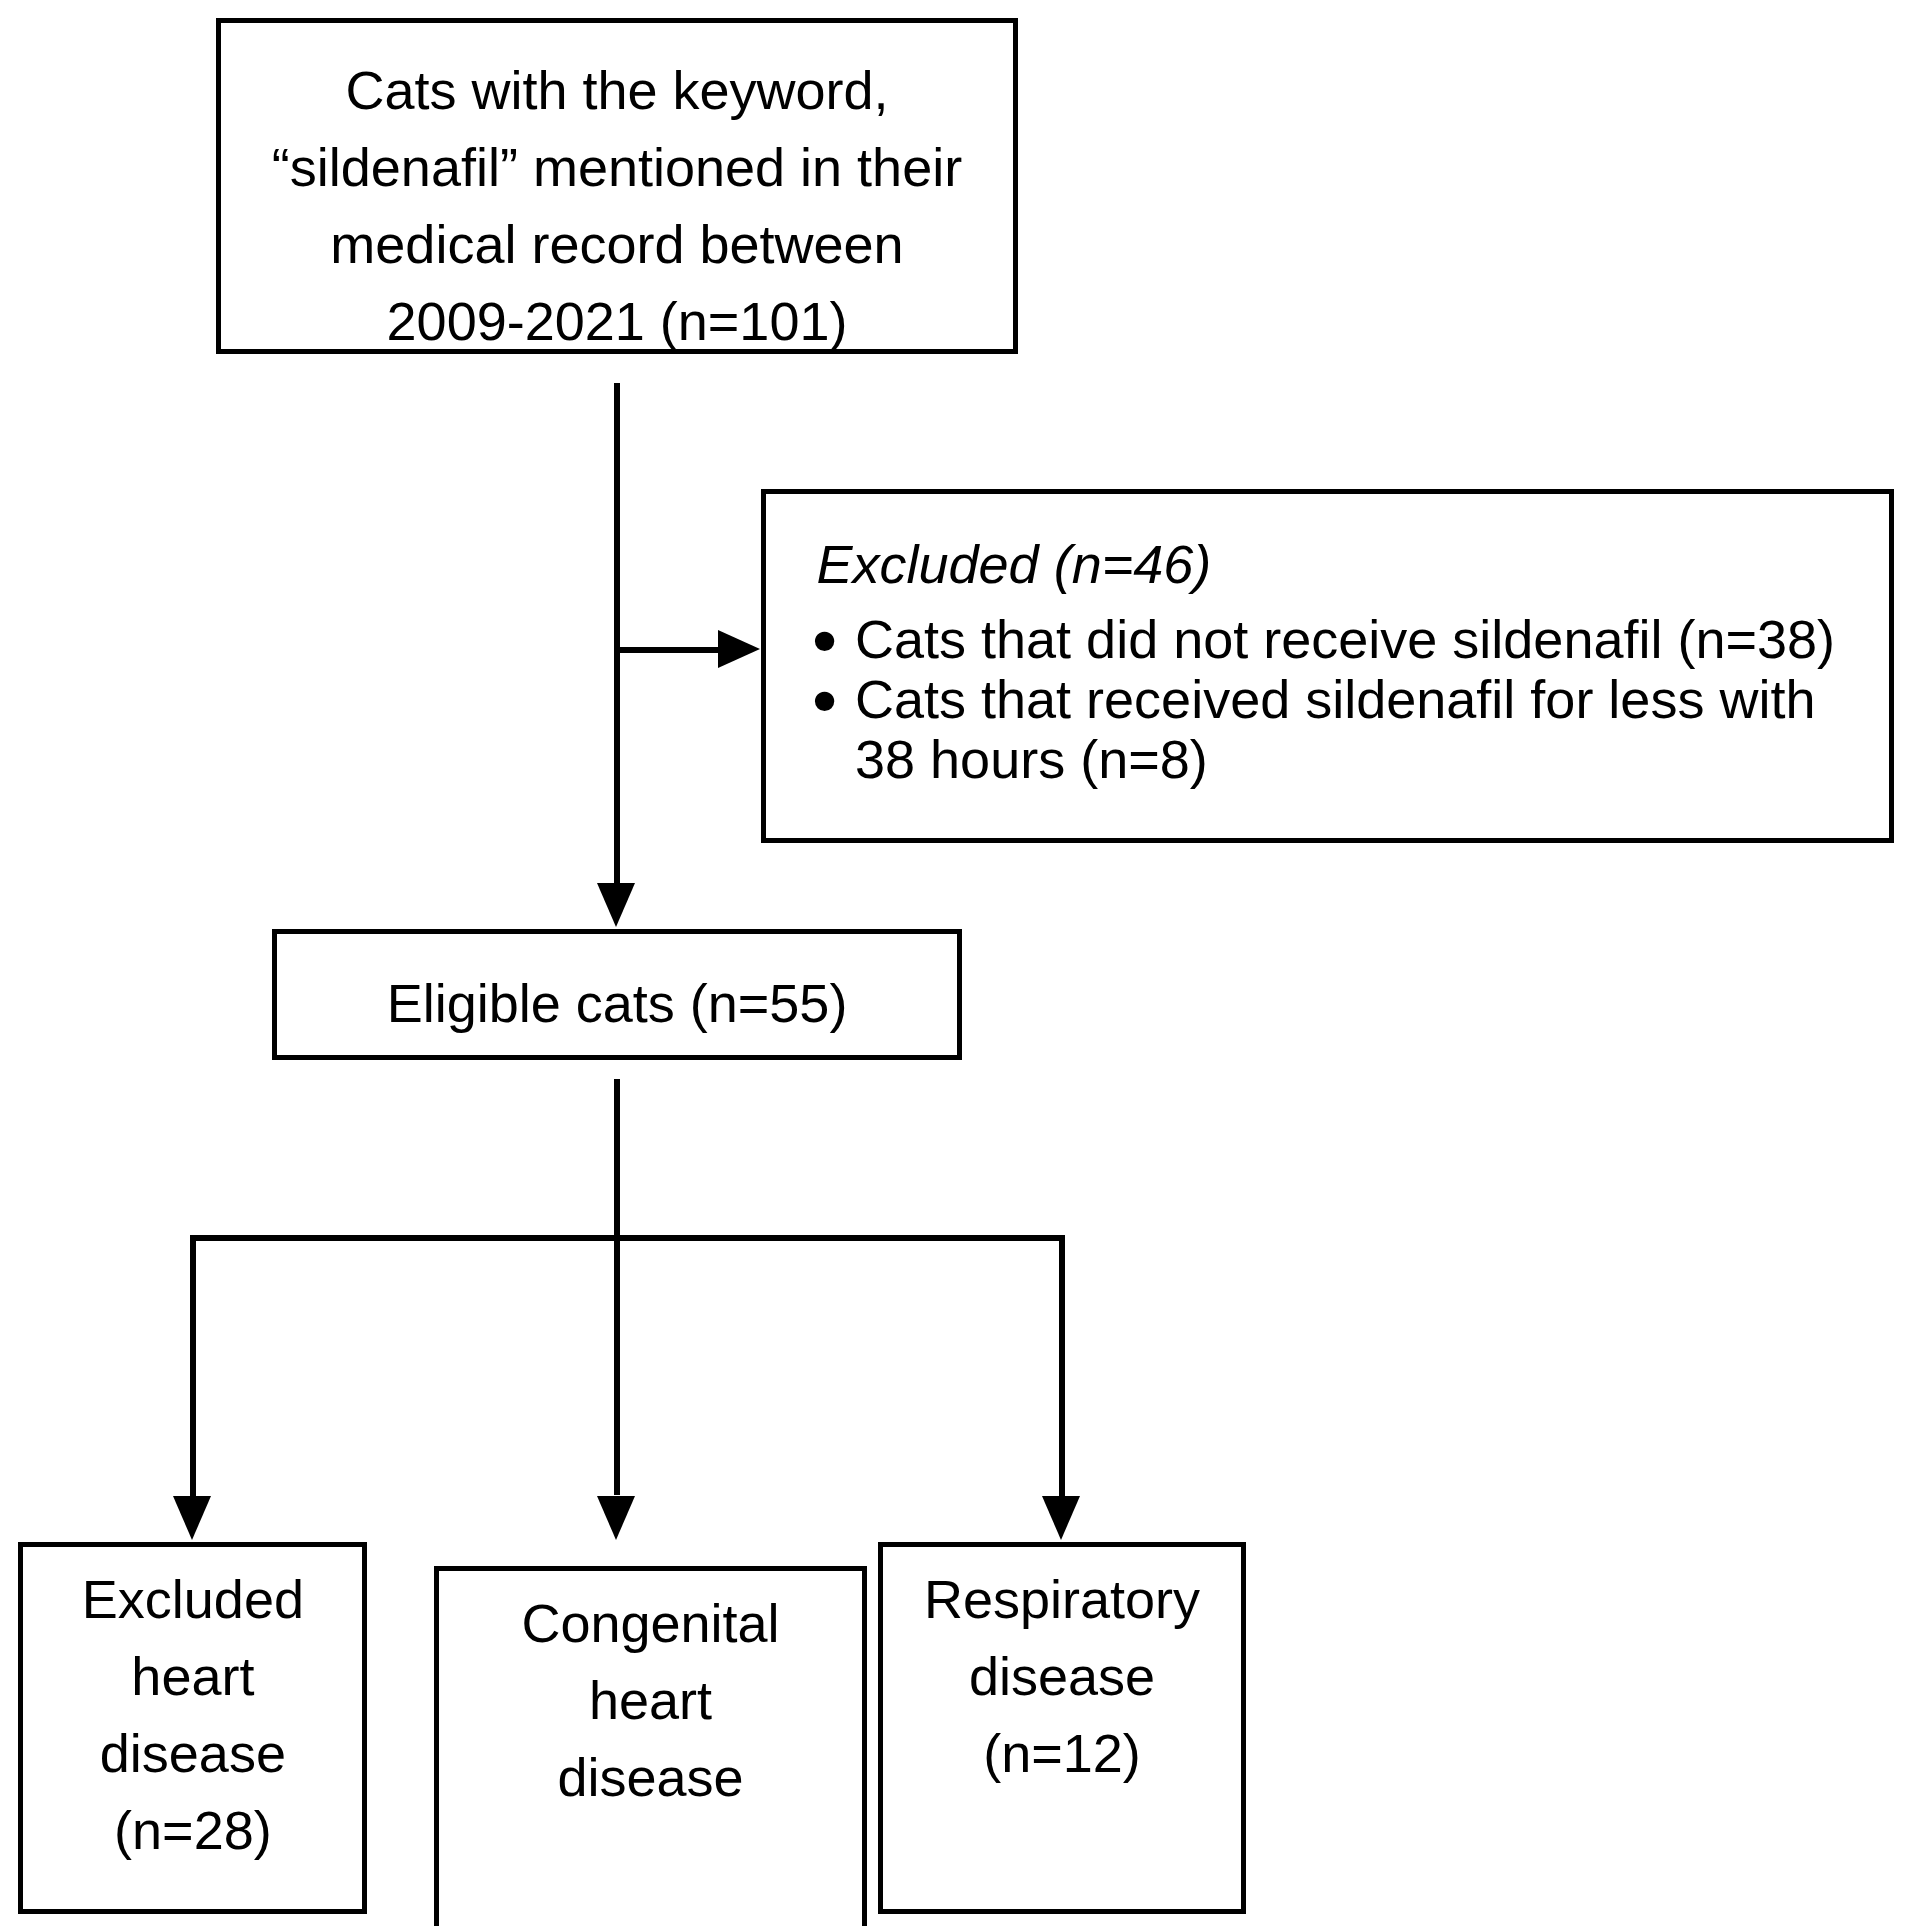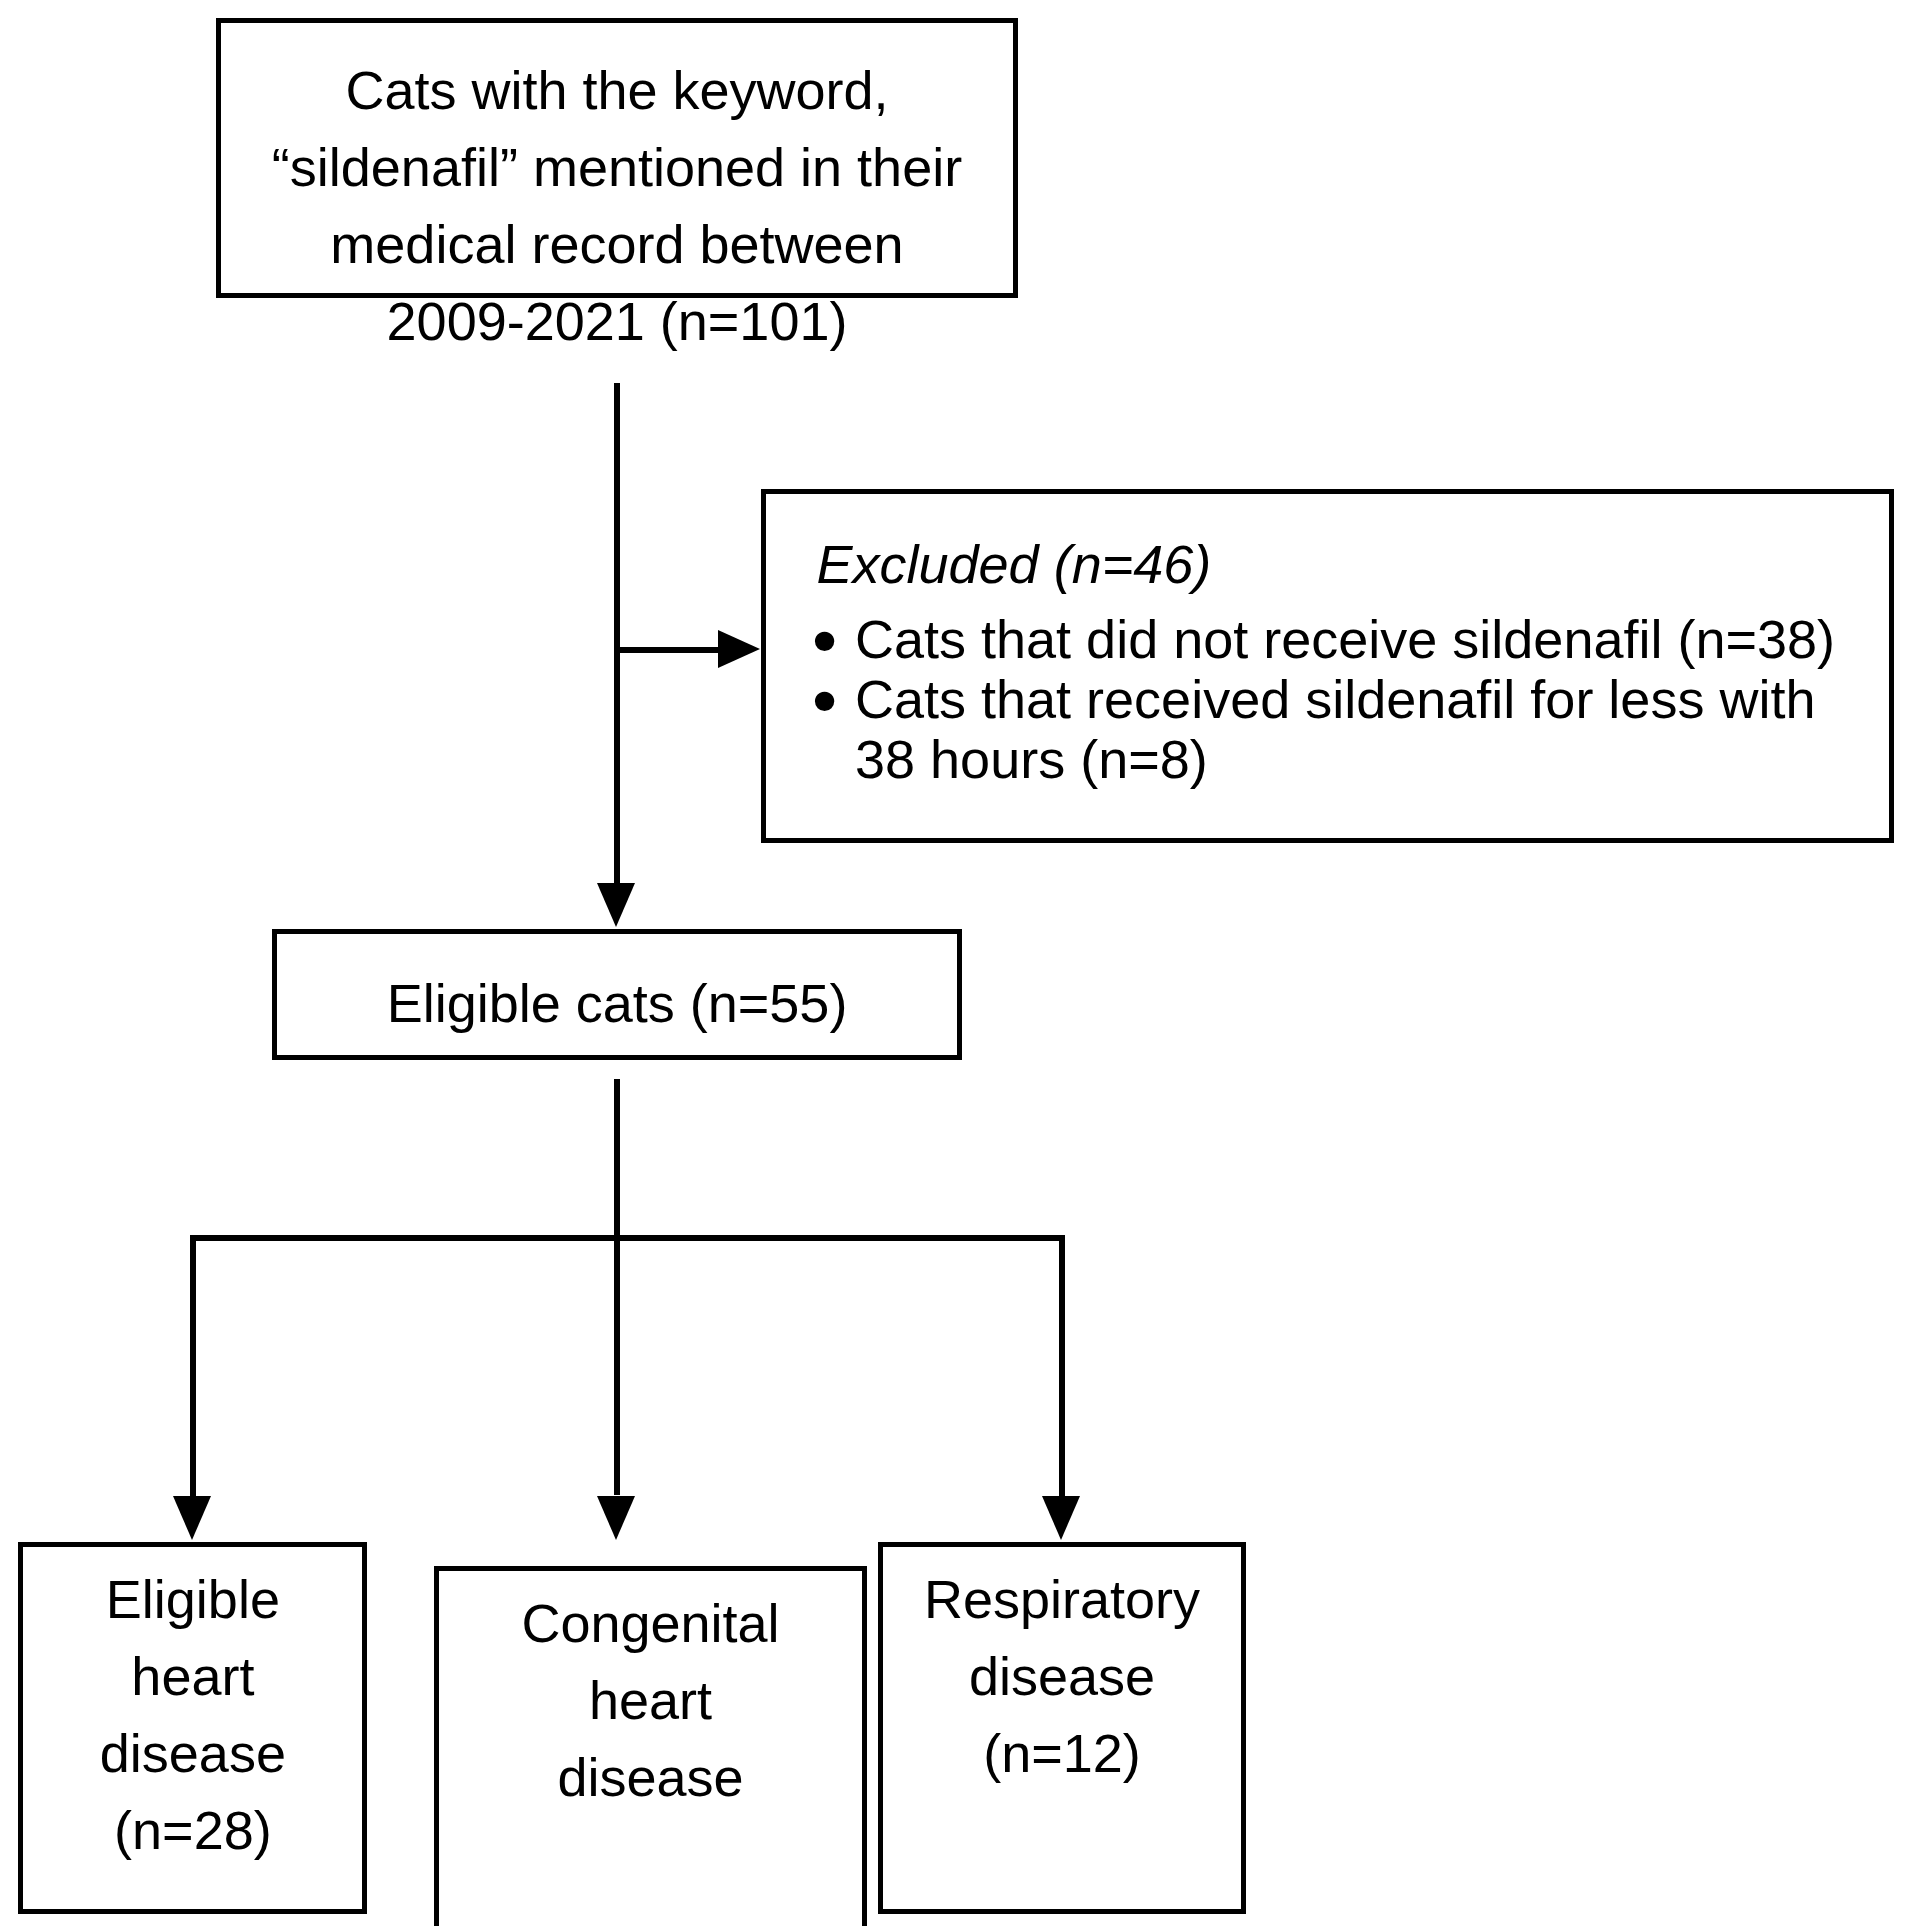--- a/index.html
+++ b/index.html
@@ -20,21 +20,21 @@
     background: #ffffff;
     border: 5.5px solid #000000;
     font-size: 54px;
     line-height: 77px;
   }
   .box-center { text-align: center; }
   .tline { white-space: nowrap; }
 
   
   #source-box {
-    left: 216px; top: 18.4px; width: 802px; height: 280px;
+    left: 216px; top: 18.4px; width: 802px; height: 336px;
     padding-top: 29px;
   }
   #excluded-box {
     left: 761px; top: 489px; width: 1133px; height: 354px;
     padding: 32px 12.3px 0 45px;
   }
   #excluded-heading {
     font-style: italic;
     line-height: 77px;
     margin-left: 5.5px;
@@ -131,21 +131,21 @@
 <div class="stroke" id="spine-mid"></div>
 <div class="stroke" id="branch-rail"></div>
 <div class="stroke" id="drop-left"></div>
 <div class="stroke" id="drop-center"></div>
 <div class="stroke" id="drop-right"></div>
 <div class="arrow-down" id="arrow-into-acquired"></div>
 <div class="arrow-down" id="arrow-into-congenital"></div>
 <div class="arrow-down" id="arrow-into-respiratory"></div>
 
 <div class="box box-center outcome-box" id="acquired-box">
-  <div class="tline">Eligible</div>
+  <div class="tline">Excluded</div>
   <div class="tline">heart</div>
   <div class="tline">disease</div>
   <div class="tline">(n=28)</div>
 </div>
 
 <div class="box box-center outcome-box" id="congenital-box">
   <div class="tline">Congenital</div>
   <div class="tline">heart</div>
   <div class="tline">disease</div>
 </div>

